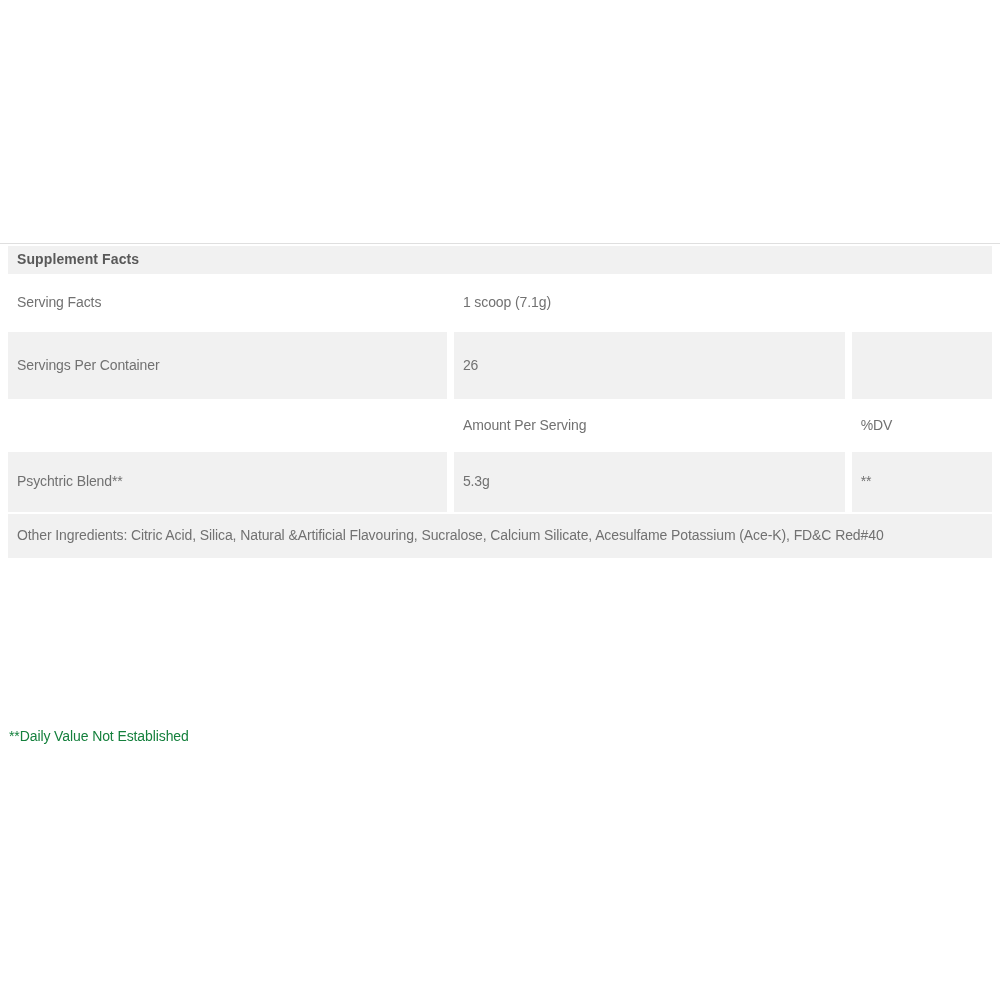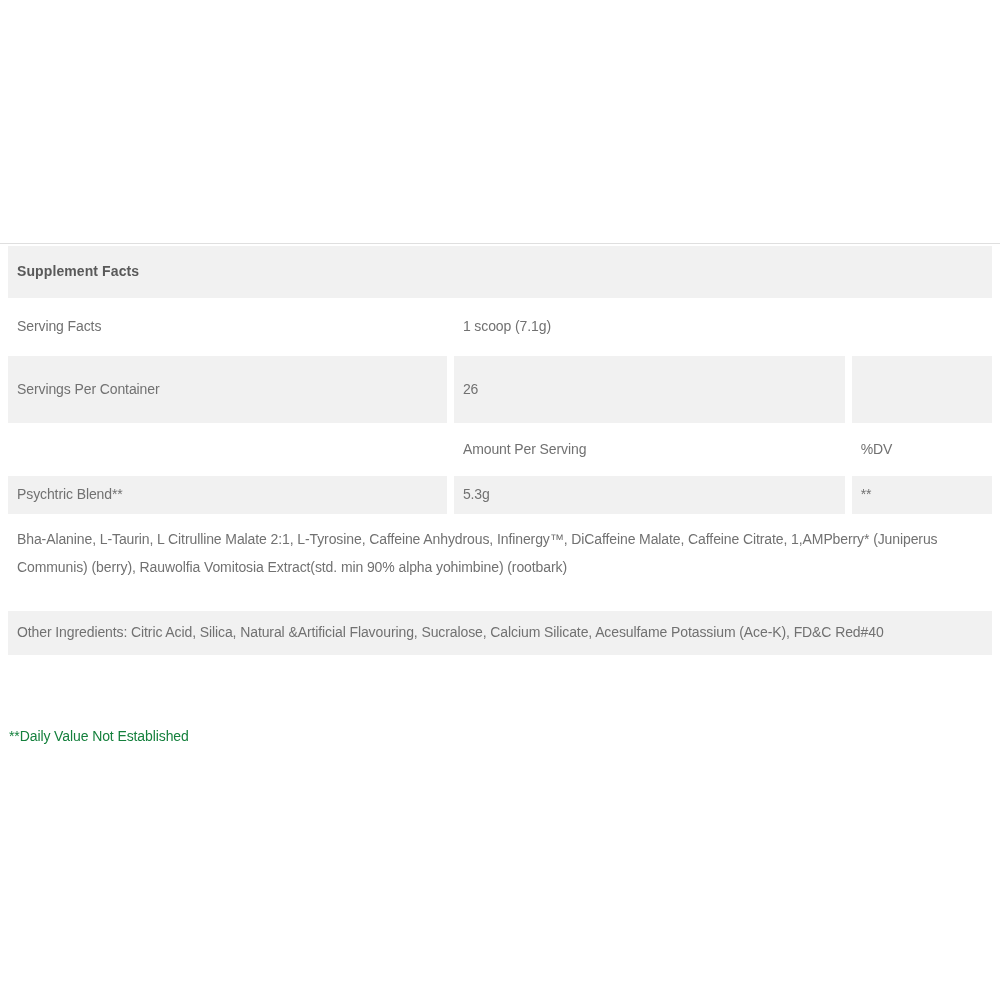--- a/index.html
+++ b/index.html
@@ -36,29 +36,29 @@
   }
   table.facts-table td {
     vertical-align: middle;
     padding: 0 0 0 9px;
     line-height: 1.25;
   }
   tr.stripe td { background: #f1f1f1; }
   tr.plain td { background: #ffffff; }
 
   tr.title-row td {
-    height: 52px;
+    height: 28px;
     color: #595959;
     font-weight: bold;
     letter-spacing: 0.1px;
   }
   tr.row-serving-size td { height: 54px; }
   tr.row-servings-container td { height: 67px; }
   tr.row-amount-header td { height: 49px; }
-  tr.row-blend td { height: 38px; margin-left: 42px; }
+  tr.row-blend td { height: 60px; margin-left: 42px; }
 
   tr.para-row td {
     height: auto;
     vertical-align: top;
     line-height: 28px;
   }
   tr.blend-ingredients-row td { padding: 9px 30px 28px 9px; }
   tr.other-ingredients-row td { padding: 7px 20px 9px 9px; }
 
   .footnote {
@@ -107,23 +107,20 @@
         <td>Amount Per Serving</td>
         <td>%DV</td>
       </tr>
 
       <tr class="stripe row-blend">
         <td>Psychtric Blend**</td>
         <td>5.3g</td>
         <td>**</td>
       </tr>
 
-      <tr class="plain para-row blend-ingredients-row">
-        <td colspan="3">Bha-Alanine, L-Taurin, L Citrulline Malate 2:1, L-Tyrosine, Caffeine Anhydrous, Infinergy™, DiCaffeine Malate, Caffeine Citrate, 1,AMPberry* (Juniperus Communis) (berry), Rauwolfia Vomitosia Extract(std. min 90% alpha yohimbine) (rootbark)</td>
-      </tr>
 
       <tr class="stripe para-row other-ingredients-row">
         <td colspan="3">Other Ingredients: Citric Acid, Silica, Natural &amp;Artificial Flavouring, Sucralose, Calcium Silicate, Acesulfame Potassium (Ace-K), FD&amp;C Red#40</td>
       </tr>
     </tbody>
       </table>
   </div>
 
   <p class="footnote">**Daily Value Not Established</p>
 

